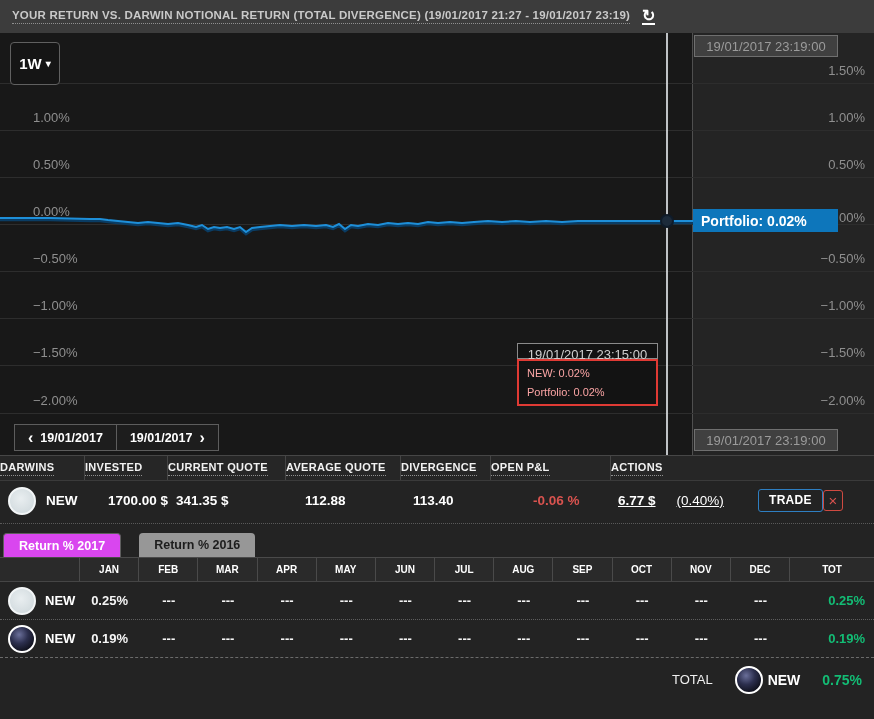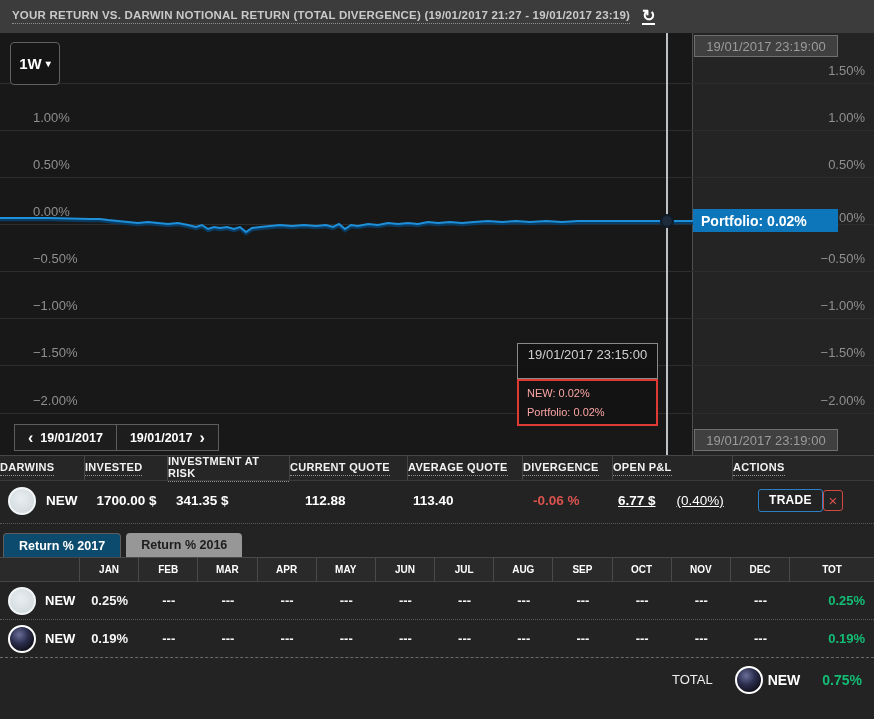--- a/index.html
+++ b/index.html
@@ -27,21 +27,21 @@
                display:flex; align-items:center; justify-content:center; gap:4px; z-index:6; cursor:pointer; }
   .range-caret { font-size:10px; }
   .datebox { position:absolute; left:694px; width:144px; height:22px; border:1px solid #6f6f6f; background:#404040;
              color:#9b9b9b; font-size:13px; display:flex; align-items:center; justify-content:center; z-index:6; }
   .datebox.top { top:2px; }
   .datebox.bottom { top:396px; }
   .portfolio-tag { position:absolute; left:693px; top:176px; width:145px; height:23px; background:#0d76bb;
                    color:#fff; font-weight:bold; font-size:14px; display:flex; align-items:center; padding-left:8px; z-index:7; }
   .tooltip { position:absolute; left:517px; top:310px; width:141px; z-index:7; }
   .tt-date { border:1px solid #8a8a8a; background:rgba(18,18,18,.92); color:#cfcfcf; font-size:13px;
-             height:36px; line-height:21px; text-align:center; }
+             height:16px; line-height:21px; text-align:center; }
   .tt-body { border:2px solid #e03a34; background:rgba(18,18,18,.88); padding:6px 8px; display:flex; flex-direction:column; gap:7px; }
   .tt-line { color:#fca5a5; font-weight:normal; font-size:11px; }
   .nav { position:absolute; left:14px; top:391px; display:flex; height:27px; z-index:6; }
   .nav-btn { border:1px solid #5d5d5d; background:#1d1d1d; color:#fff; font-weight:bold; font-size:12.5px;
              display:flex; align-items:center; gap:7px; padding:0 13px; cursor:pointer; }
   .nav-btn + .nav-btn { margin-left:-1px; }
   .chev { font-size:16px; line-height:1; }
 
   
   .ptable-head { display:flex; height:26px; background:#262626; border-top:1px solid #464646; border-bottom:1px solid #3a3a3a; }
@@ -49,40 +49,40 @@
   .ph-cell:last-child { border-right:none; }
   .ph-cell span { font-size:11px; font-weight:bold; color:#f2f2f2; letter-spacing:.3px;
                   border-bottom:1px dotted #909090; padding-bottom:2px; }
   .c0{width:85px}.c1{width:83px}.c2{width:122px}.c3{width:115px}.c4{width:118px}.c5{width:90px}.c6{width:120px}.c7{width:141px}
   .ptable-row { display:flex; height:39px; align-items:center; color:#fff; font-size:13.5px; font-weight:bold; }
   .pr-darwins { display:flex; align-items:center; gap:10px; padding-left:8px; }
   .avatar-light { width:28px; height:28px; border-radius:50%; border:2px solid #f3f6f7;
                   background:radial-gradient(circle at 45% 40%, #e9eef0, #ccd6da); flex:none; }
   .avatar-dark { width:28px; height:28px; border-radius:50%; border:2px solid #fff; flex:none;
                  background:radial-gradient(circle at 38% 32%, #6a6f9a 0%, #2c2f4e 40%, #0a0b12 85%); }
-  .pr-invested { text-align:center; }
+  .pr-invested { text-align:right; }
   .pr-risk { padding-left:8px; }
   .pr-avg { padding-left:15px; }
   .pr-cur { padding-left:8px; }
   .pr-div { padding-left:10px; color:#d9534f; }
   .pr-openpl { display:flex; gap:21px; padding-left:5px; align-items:flex-end;text-decoration:underline; }
   .pr-openpl .pct { font-weight:normal; }
   .pr-actions { display:flex; align-items:center; padding-left:25px; }
   .trade-btn { border:1px solid #2e7fc2; background:transparent; color:#fff; font-weight:bold; font-size:12px;
                letter-spacing:.3px; padding:3px 10px 4px; border-radius:3px; cursor:pointer; font-family:inherit; }
   .x-btn { border:1px solid #cf4a41; color:#d9534f; width:20px; height:21px; border-radius:3px; background:transparent;
            display:flex; align-items:center; justify-content:center; font-size:15px; cursor:pointer; }
   .sep-dotted { border-top:1px dotted #595959; margin-top:3px; }
 
   
   .tabs { display:flex; margin:9px 0 0 3px; height:24px; }
   .tab { border-radius:4px 4px 0 0; font-size:12.5px; font-weight:bold; display:flex; align-items:center;
          padding:0 15px; cursor:pointer; }
-  .tab.active { background:#0c4a6e; border:1px solid #5e5e5e; border-bottom:none; color:#fff; }
-  .tab.inactive { background:#979797; color:#1d1d1d; margin-left:5px; }
+  .tab.active { background:#d946ef; border:1px solid #5e5e5e; border-bottom:none; color:#fff; }
+  .tab.inactive { background:#979797; color:#1d1d1d; margin-left:18px; }
 
   
   .rtable-head { display:flex; height:25px; background:#2a2a2a; border-top:1px solid #4a4a4a; border-bottom:1px solid #454545; }
   .rh-cell { display:flex; align-items:center; justify-content:center; font-size:10px; font-weight:bold; color:#fff;
              border-right:1px solid #4a4a4a; }
   .rh-cell:last-child { border-right:none; }
   .rh-name { width:80px; flex:none; }
   .rh-m { flex:1; }
   .rh-tot { width:84px; flex:none; }
   .rtable-row { display:flex; height:37px; align-items:center; }
@@ -173,23 +173,20 @@
     </div>
   </div>
 </div>
 
 <div class="ptable-head">
   <div class="ph-cell c0">
       <span>DARWINS</span>
     </div>
   <div class="ph-cell c1">
       <span>INVESTED</span>
-    </div>
-  <div class="ph-cell c2">
-      <span>INVESTMENT AT RISK</span>
     </div>
   <div class="ph-cell c4">
       <span>CURRENT QUOTE</span>
     </div>
   <div class="ph-cell c3">
       <span>AVERAGE QUOTE</span>
     </div>
   <div class="ph-cell c5">
       <span>DIVERGENCE</span>
     </div>

